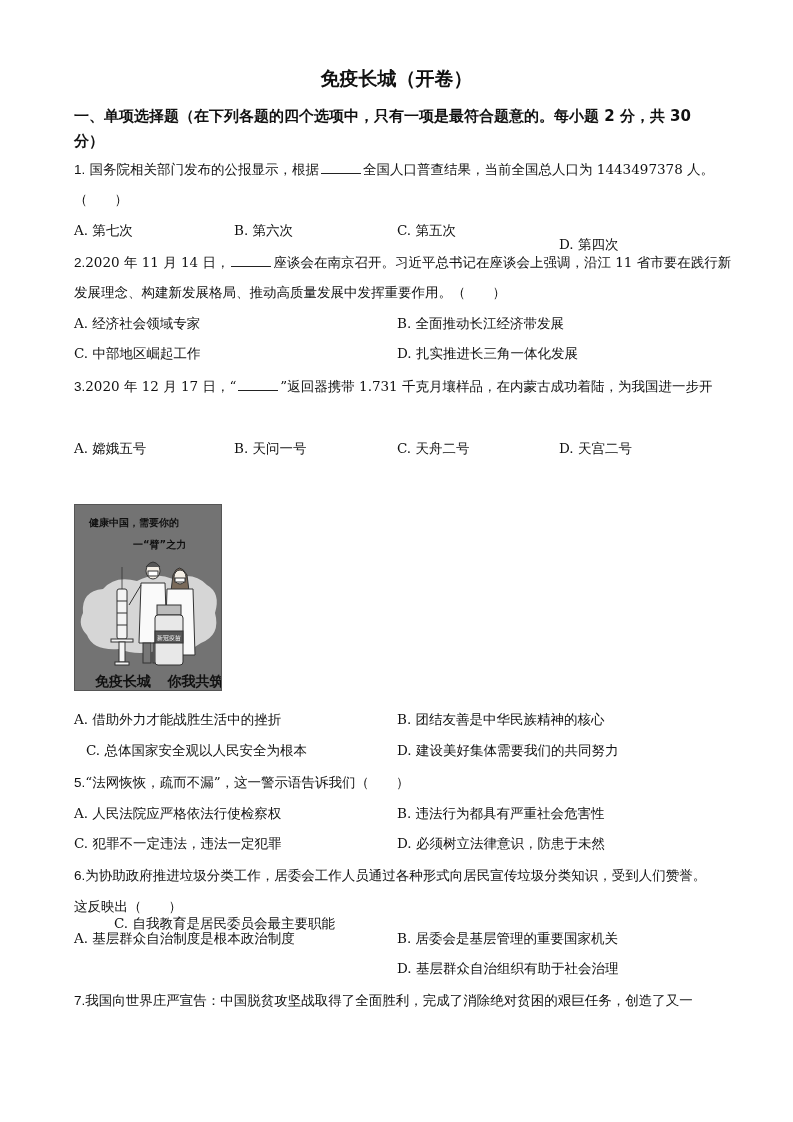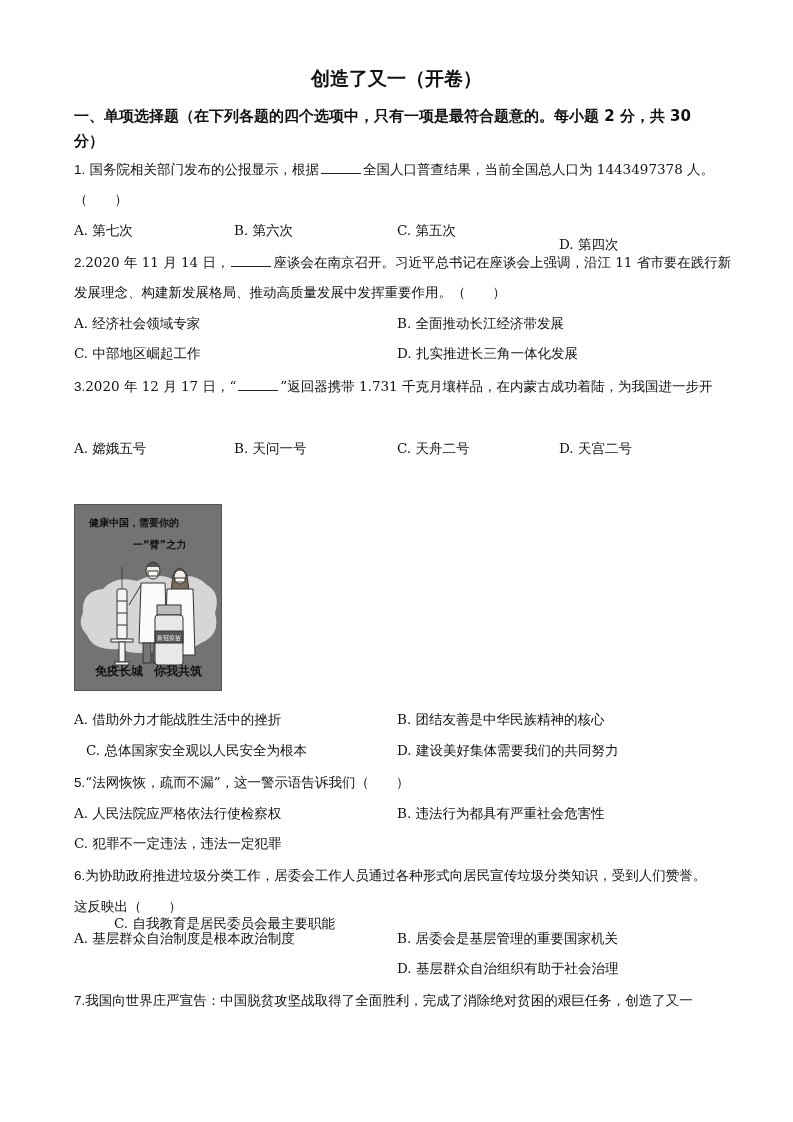--- a/index.html
+++ b/index.html
@@ -25,29 +25,29 @@
     }
     .qnum { font-family: "Liberation Sans", sans-serif; }
     .blank { display: inline-block; width: 40px; border-bottom: 1px solid #222; height: 12px; margin: 0 2px; }
     .opt { position: absolute; font-size: 13.5px; white-space: nowrap; line-height: 18px; }
     .poster {
       position: absolute; left: 74px; top: 504px; width: 148px; height: 187px;
       border: 1.5px solid #555; background: #737373; box-sizing: border-box; overflow: hidden;
     }
     .poster .pt1 { position: absolute; left: 14px; top: 11px; font-size: 10px; font-weight: bold; white-space: nowrap; font-family: "DejaVu Sans", sans-serif; }
     .poster .pt2 { position: absolute; left: 58px; top: 33px; font-size: 10px; font-weight: bold; white-space: nowrap; font-family: "DejaVu Sans", sans-serif; }
-    .poster .pt3 { position: absolute; left: 20px; top: 158px; font-size: 12px; font-weight: bold; white-space: nowrap; font-family: Liberation Serif, serif; word-spacing: 8px; }
+    .poster .pt3 { position: absolute; left: 20px; top: 168px; font-size: 14px; font-weight: bold; white-space: nowrap; font-family: Liberation Mono, monospace; word-spacing: 8px; }
     .poster svg { position: absolute; left: 0; top: 0; }
   </style>
 </head>
 <body>
 
 <div class="page">
 
-  <div class="title">创造了又一（开卷）</div>
+  <div class="title">免疫长城（开卷）</div>
 
   <div class="section">
     <div>一、单项选择题（在下列各题的四个选项中，只有一项是最符合题意的。每小题 2 分，共 30</div>
     <div>分）</div>
   </div>
 
   <div class="line" style="top:160px;">
     <span class="qnum">1.</span>
     <span>国务院相关部门发布的公报显示，根据</span><span class="blank"></span><span>全国人口普查结果，当前全国总人口为 1443497378 人。</span>
   </div>
@@ -124,20 +124,21 @@
   <div class="opt" style="left:397px; top:710px;"><span>B.</span> <span>团结友善是中华民族精神的核心</span></div>
   <div class="opt" style="left:86px; top:741px;text-align:right;"><span>C.</span> <span>总体国家安全观以人民安全为根本</span></div>
   <div class="opt" style="left:397px; top:741px;"><span>D.</span> <span>建设美好集体需要我们的共同努力</span></div>
 
   <div class="line" style="top:773px;">
     <span class="qnum">5.</span><span>“法网恢恢，疏而不漏”，这一警示语告诉我们（　　）</span>
   </div>
   <div class="opt" style="left:74px; top:804px;"><span>A.</span> <span>人民法院应严格依法行使检察权</span></div>
   <div class="opt" style="left:397px; top:804px;"><span>B.</span> <span>违法行为都具有严重社会危害性</span></div>
   <div class="opt" style="left:74px; top:834px;"><span>C.</span> <span>犯罪不一定违法，违法一定犯罪</span></div>
+  <div class="opt" style="left:397px; top:834px;"><span>D.</span> <span>必须树立法律意识，防患于未然</span></div>
 
   <div class="line" style="top:866px;">
     <span class="qnum">6.</span><span>为协助政府推进垃圾分类工作，居委会工作人员通过各种形式向居民宣传垃圾分类知识，受到人们赞誉。</span>
   </div>
   <div class="line" style="top:897px;">这反映出（　　）</div>
   <div class="opt" style="left:74px; top:929px;text-align:center;"><span>A.</span> <span>基层群众自治制度是根本政治制度</span></div>
   <div class="opt" style="left:397px; top:929px;"><span>B.</span> <span>居委会是基层管理的重要国家机关</span></div>
   <div class="opt" style="left:74px; top:914px;margin-left:40px;"><span>C.</span> <span>自我教育是居民委员会最主要职能</span></div>
   <div class="opt" style="left:397px; top:959px;"><span>D.</span> <span>基层群众自治组织有助于社会治理</span></div>
 

